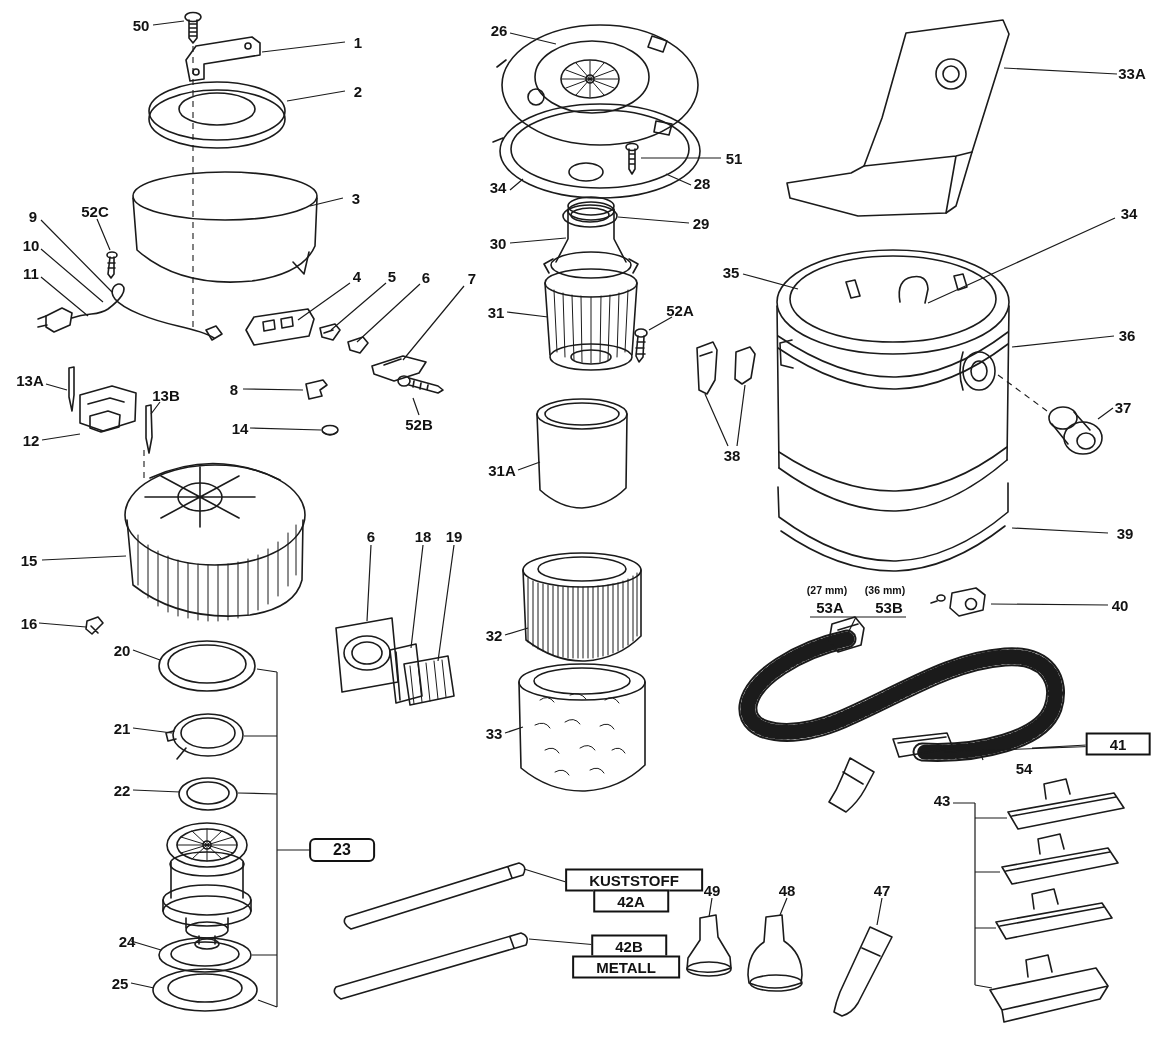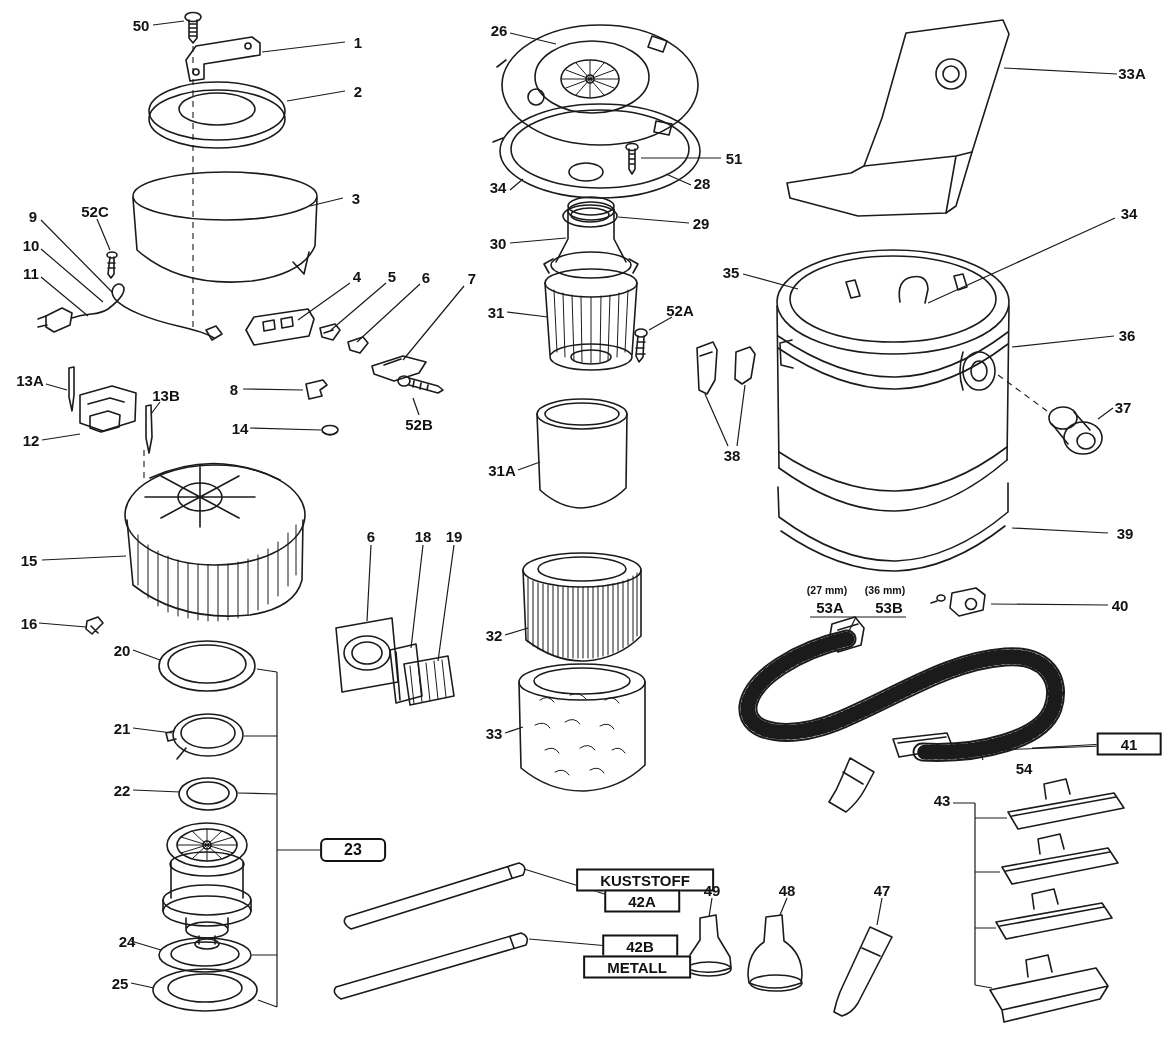--- a/index.html
+++ b/index.html
@@ -4,21 +4,21 @@
 <style>
   * { margin:0; padding:0; box-sizing:border-box; }
   html,body { background:#ffffff; font-family:"Liberation Sans", sans-serif; }
   .stage { position:relative; width:1168px; height:1043px; background:#ffffff; overflow:hidden; }
   .stage svg { position:absolute; left:0; top:0; }
   .lbl {
     position:absolute; transform:translate(-50%,-50%);
     font-weight:bold; font-size:15px; color:#121212; white-space:nowrap;
     line-height:1; text-align:center;
   }
-  .lbl.boxed { border:2px solid #121212; padding:2px 22px; background:#fff;margin-left:11px; }
+  .lbl.boxed { border:2px solid #121212; padding:2px 22px; background:#fff; }
   .lbl.big { font-size:16px;border-radius:6px; }
   .lbl.small { font-size:10.5px; font-weight:bold;text-align:right; }
   .parts { stroke:#1b1b1b; fill:none; stroke-width:1.6; stroke-linecap:round; stroke-linejoin:round; }
   .leaders { stroke:#1b1b1b; fill:none; stroke-width:1.2; }
   .dash { stroke:#1b1b1b; fill:none; stroke-width:1.1; stroke-dasharray:6 5; }
   .fine { stroke-width:1; }
   .h1 { fill:none; stroke:#1b1b1b; stroke-width:19; }
   .h2 { fill:none; stroke:#ffffff; stroke-width:15; }
   .h3 { fill:none; stroke:#1b1b1b; stroke-width:15; stroke-dasharray:2.5 4; }
 </style>

